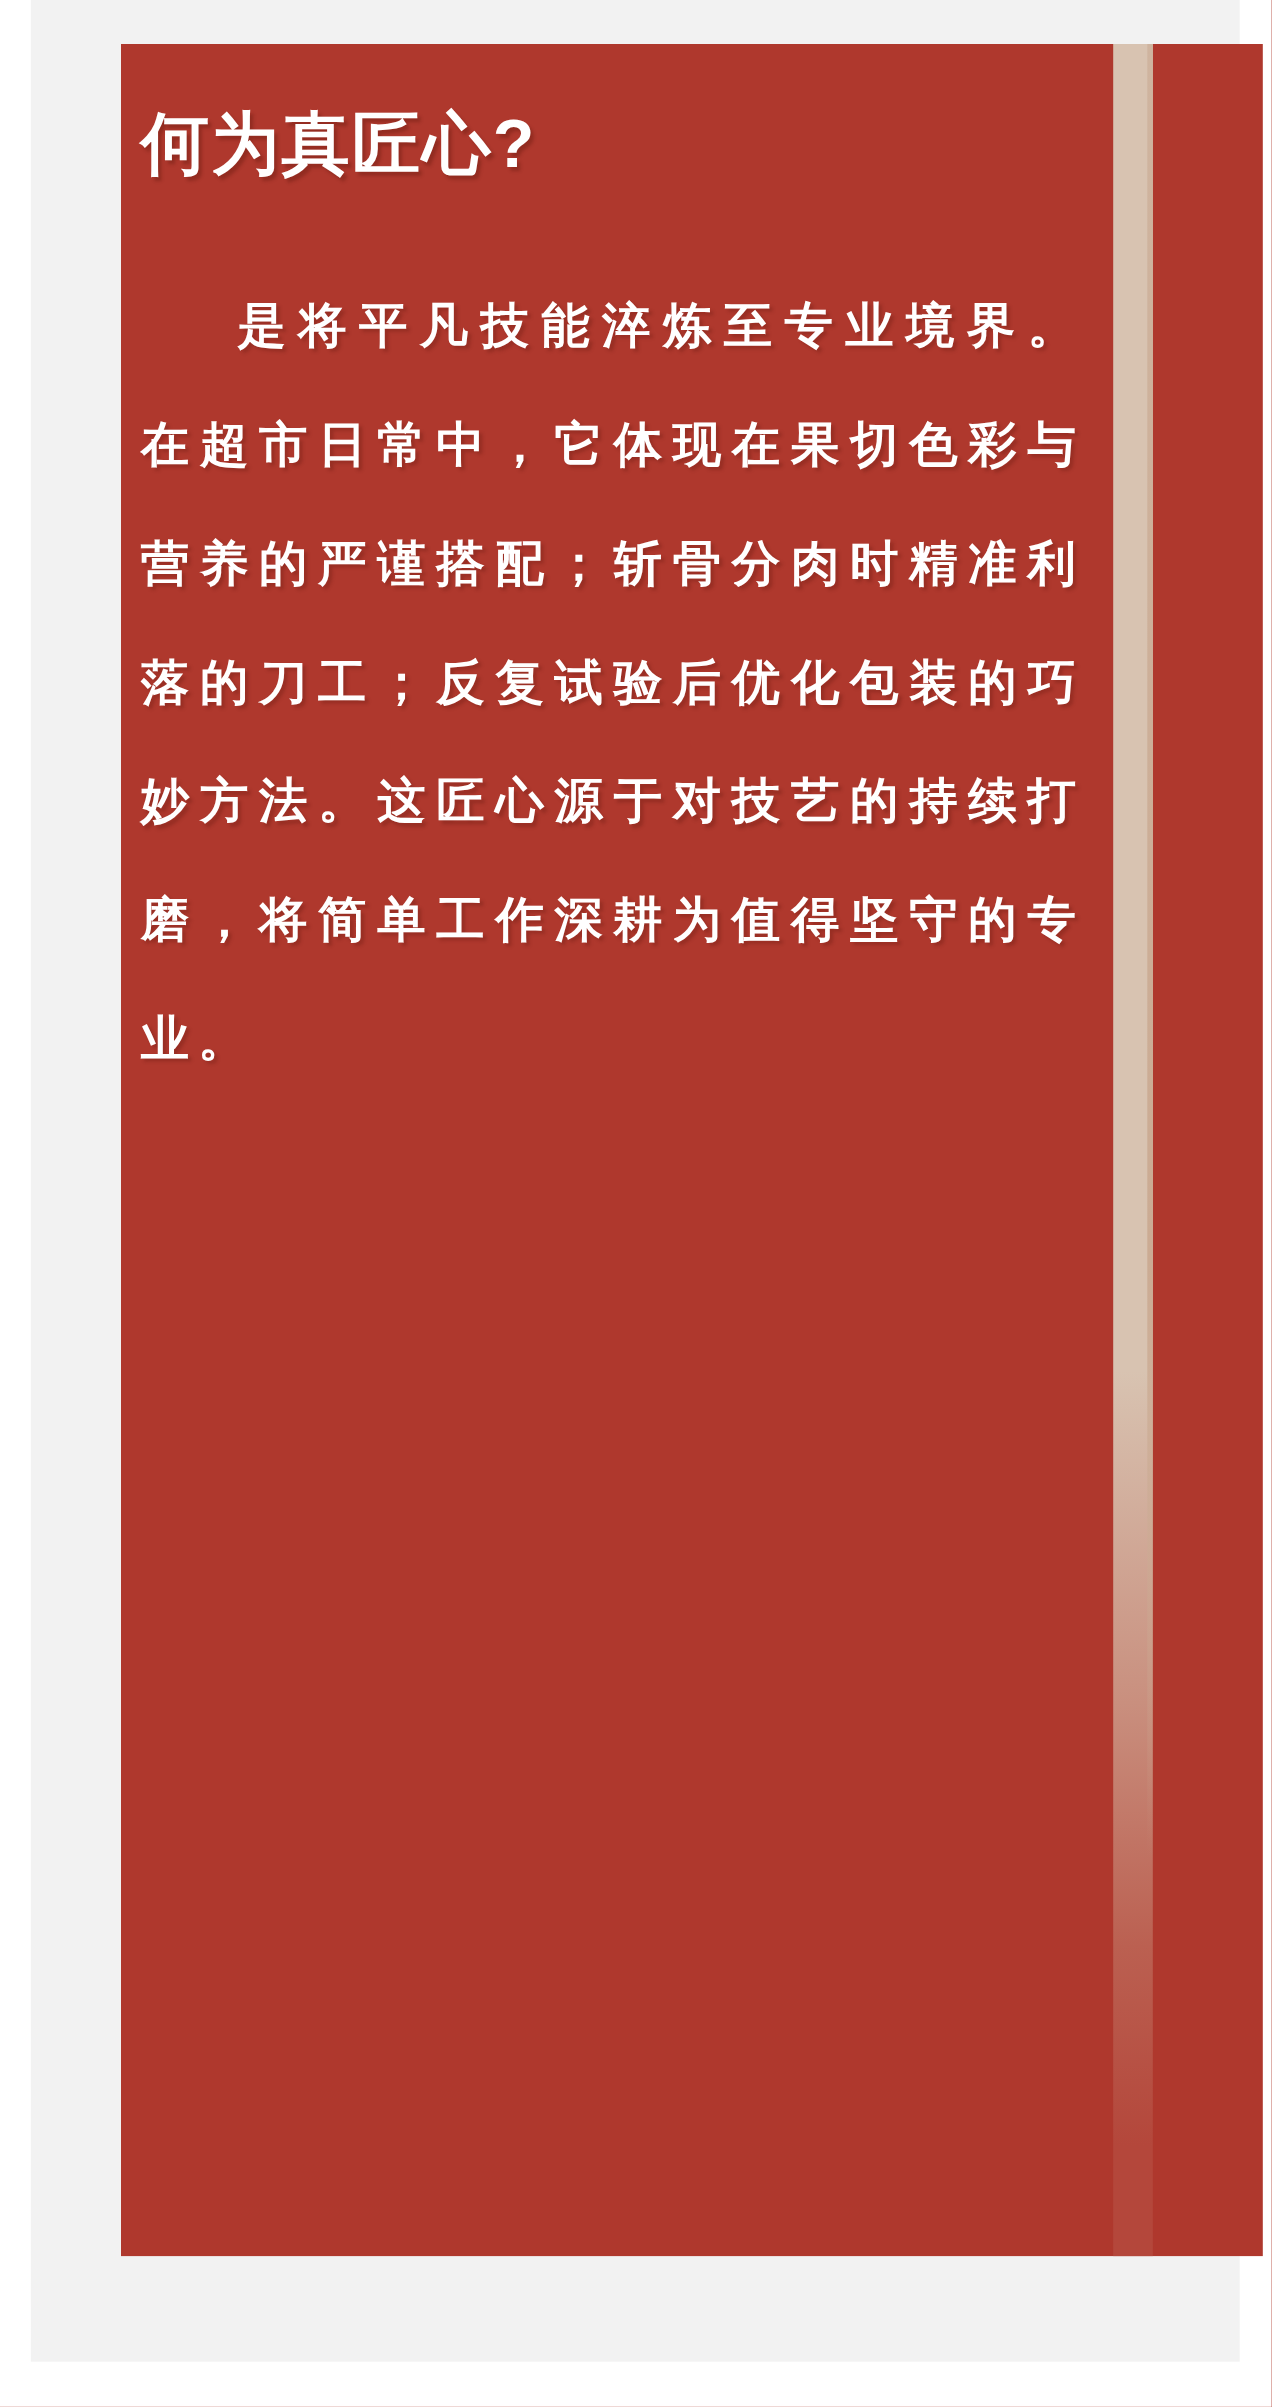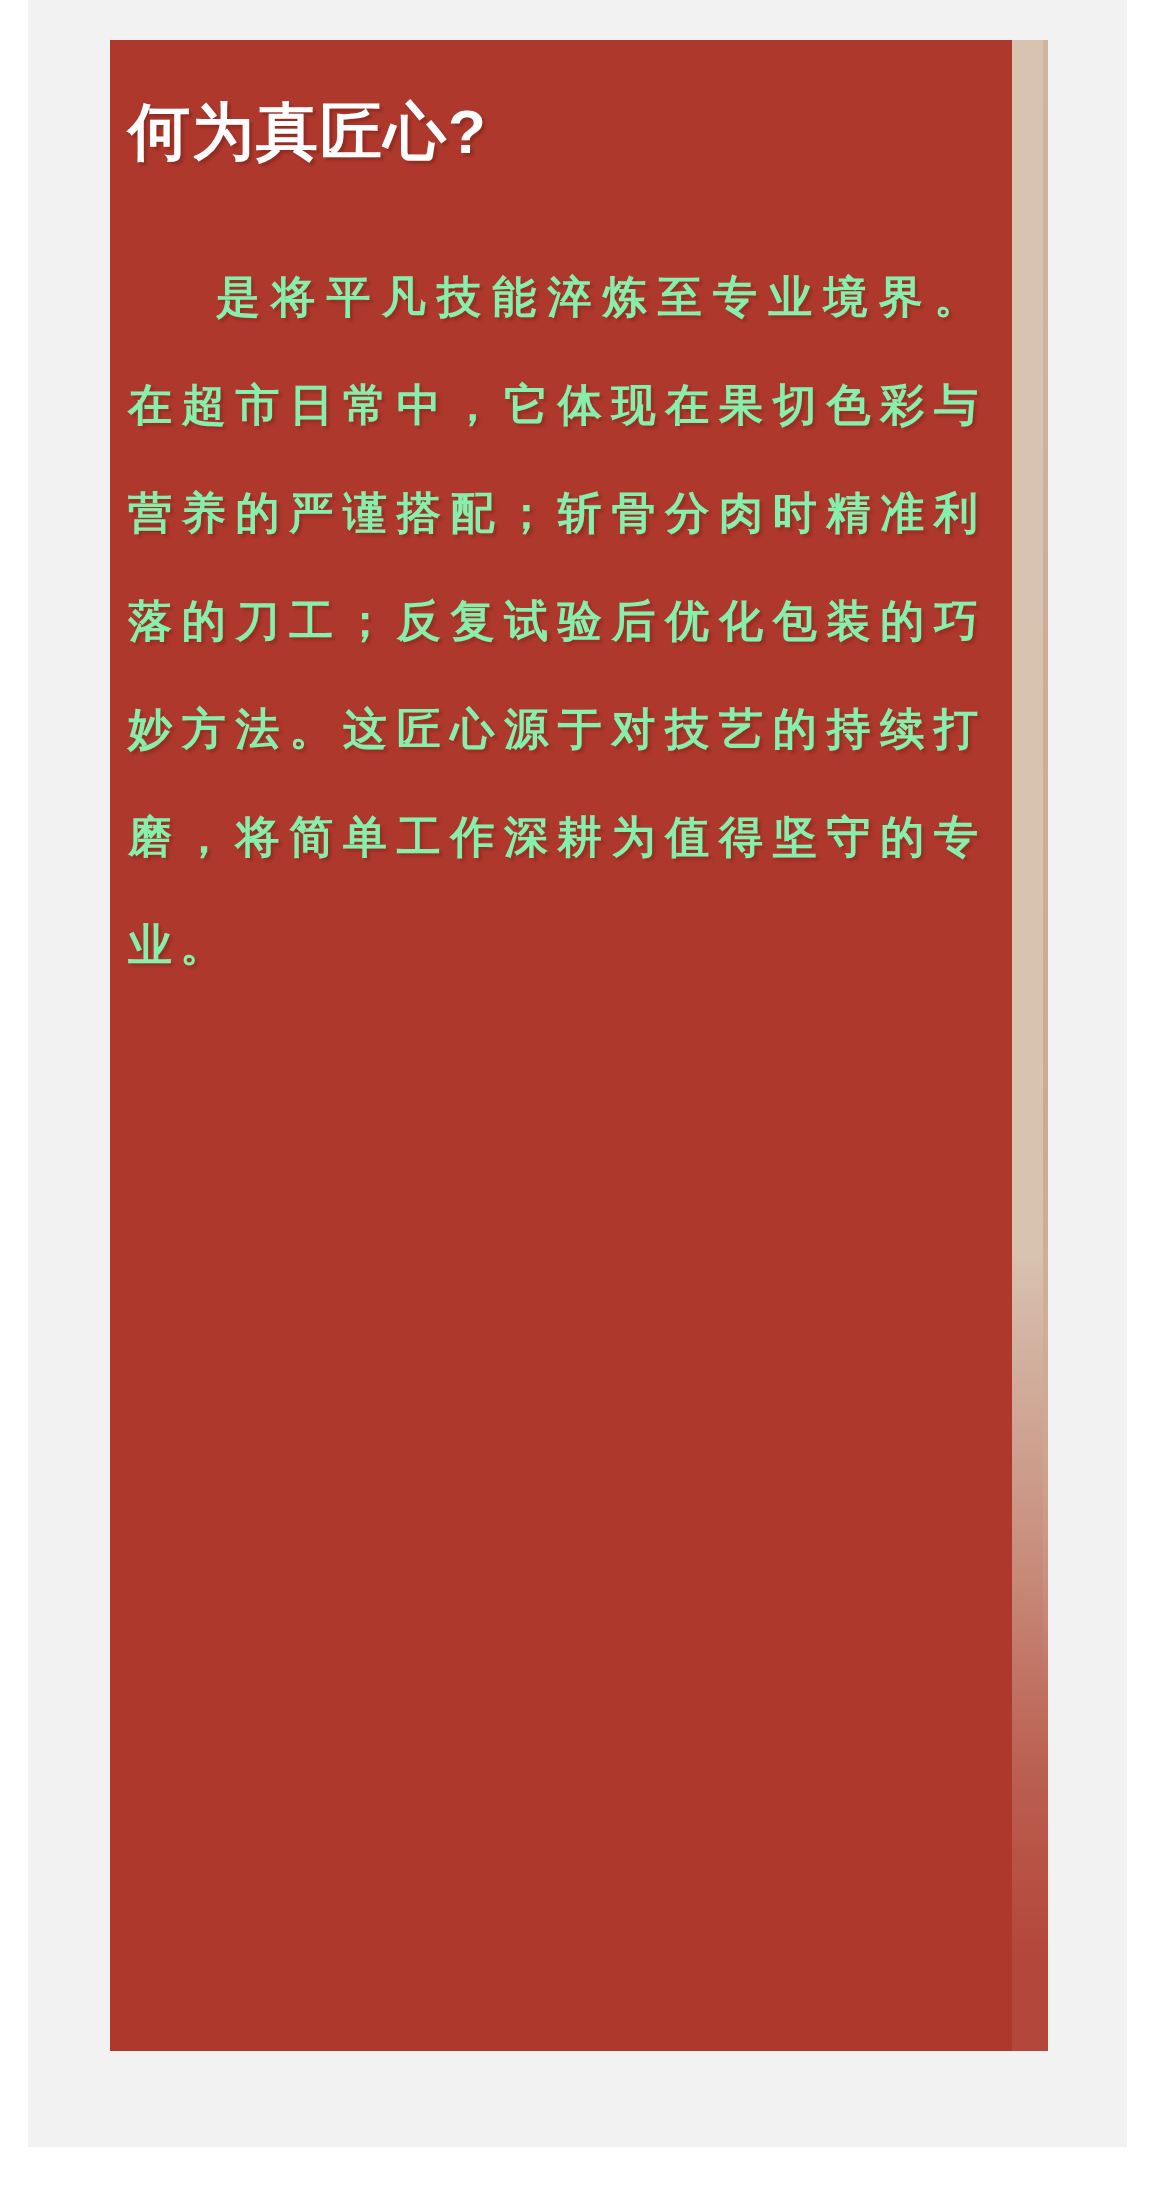--- a/index.html
+++ b/index.html
@@ -28,21 +28,21 @@
     position: absolute;
     left: 82px;   
     top: 40px;
     width: 938px;
     height: 2011px;
   }
   .card-main {
     position: absolute;
     left: 0;
     top: 0;
-    width: 902px;
+    width: 1038px;
     height: 100%;
     background: #af382d;
   }
   
   .card-edge {
     position: absolute;
     left: 902px;
     top: 0;
     width: 36px;
     height: 100%;
@@ -92,21 +92,21 @@
   }
   .body-text {
     margin: 74px 0 0 0;
     font-size: 44px;
     line-height: 108px;
     font-weight: 600;
     letter-spacing: 8px;
     text-align: justify;
     text-justify: inter-character;
     text-indent: 2em;
-    color: #86efac;
+    color: #ffffff;
     text-shadow: 3px 3px 3px rgba(80, 15, 8, 0.25);
     word-break: normal;
     overflow-wrap: break-word;
   }
 </style>
 </head>
 <body>
 
 <div class="panel">
   <div class="card">

